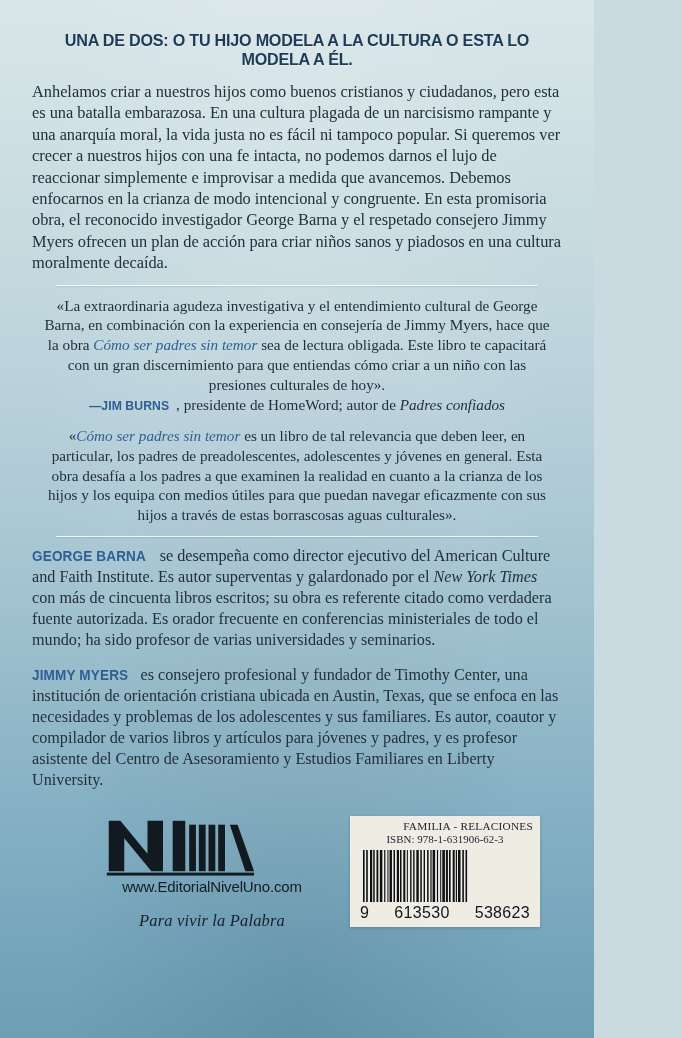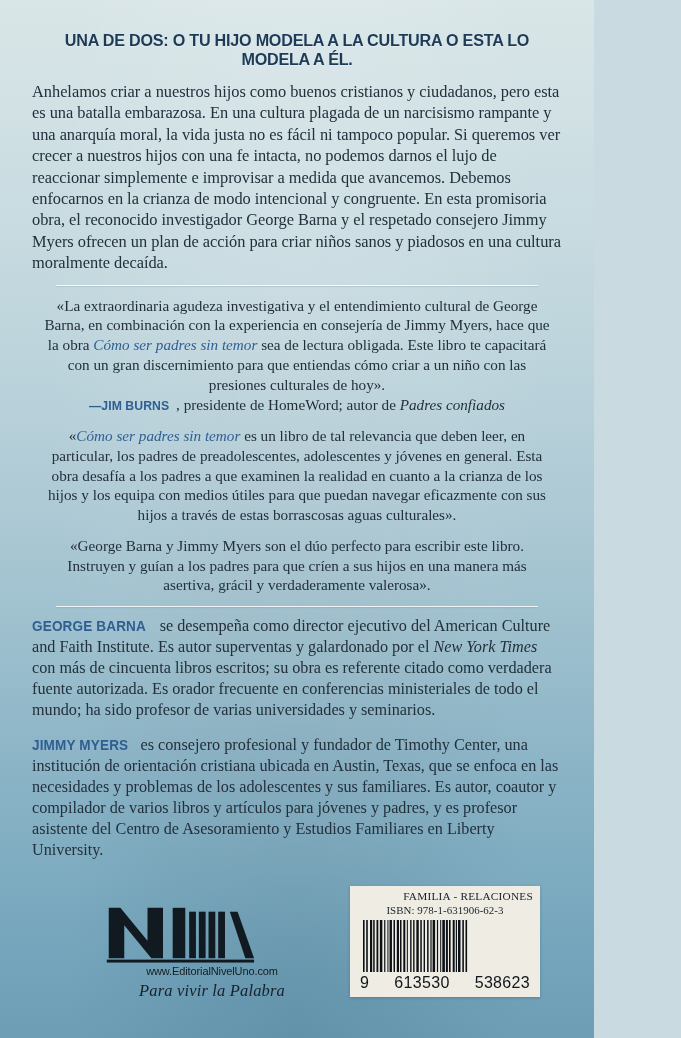--- a/index.html
+++ b/index.html
@@ -111,27 +111,27 @@
   .footer{
     position:absolute;left:0;right:0;bottom:0;height:140px;
     z-index:3;
   }
   .logo-wrap{
     position:absolute;left:62px;bottom:14px;width:236px;text-align:center;
   }
   .logo-mark{height:62px;display:block;margin:0 auto;}
   .logo-url{
     font-family:"Liberation Sans","DejaVu Sans",sans-serif;
-    font-size:11px;color:#121c22;letter-spacing:-0.01em;
+    font-size:15px;color:#121c22;letter-spacing:-0.01em;
     margin-top:1px;
   }
   .logo-tag{
     font-family:"Liberation Serif", serif;
     font-style:italic;font-size:16.5px;color:#16222b;
-    margin-top:4px;letter-spacing:0.01em;
+    margin-top:16px;letter-spacing:0.01em;
   }
 
   .barcode-box{
     position:absolute;right:22px;bottom:18px;
     width:190px;background:#efece3;
     padding:4px 7px 5px 7px;box-sizing:border-box;
     box-shadow:0 1px 3px rgba(20,50,65,0.25);
   }
   .bc-cat{
     text-align:right;font-family:"Liberation Serif", serif;
@@ -169,23 +169,20 @@
       <span class="attrib"><span class="who"><span>—</span><span>JIM BURNS</span></span><span>, presidente de HomeWord; autor de </span><span class="ital">Padres confiados</span></span>
     </div>
 
     <div class="quote">
       <p>
         <span>«</span><span class="booktitle">Cómo ser padres sin temor</span><span> es un libro de tal relevancia que deben leer, en particular, los padres de preadolescentes, adolescentes y jóvenes en general. Esta obra desafía a los padres a que examinen la realidad en cuanto a la crianza de los hijos y los equipa con medios útiles para que puedan navegar eficazmente con sus hijos a través de estas borrascosas aguas culturales».</span>
       </p>
     </div>
 
     <div class="quote">
-      <p>
-        <span>«George Barna y Jimmy Myers son el dúo perfecto para escribir este libro. Instruyen y guían a los padres para que críen a sus hijos en una manera más asertiva, grácil y verdaderamente valerosa».</span>
-      </p>
     </div>
 
   </div>
 
   <hr class="rule">
 
   <div class="bios">
 
     <div class="bio">
       <span class="name">GEORGE BARNA</span><span> se desempeña como director ejecutivo del American Culture and Faith Institute. Es autor superventas y galardonado por el </span><span class="ital">New York Times</span><span> con más de cincuenta libros escritos; su obra es referente citado como verdadera fuente autorizada. Es orador frecuente en conferencias ministeriales de todo el mundo; ha sido profesor de varias universidades y seminarios.</span>

